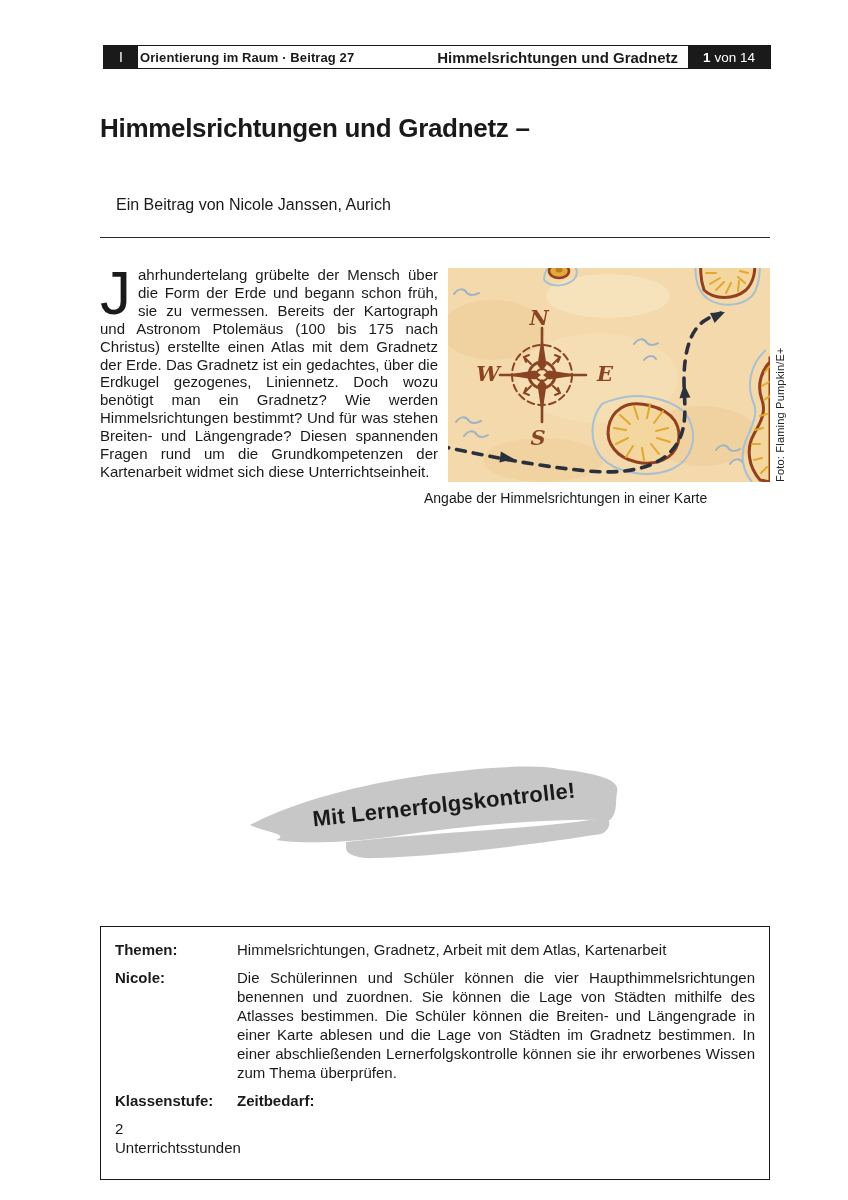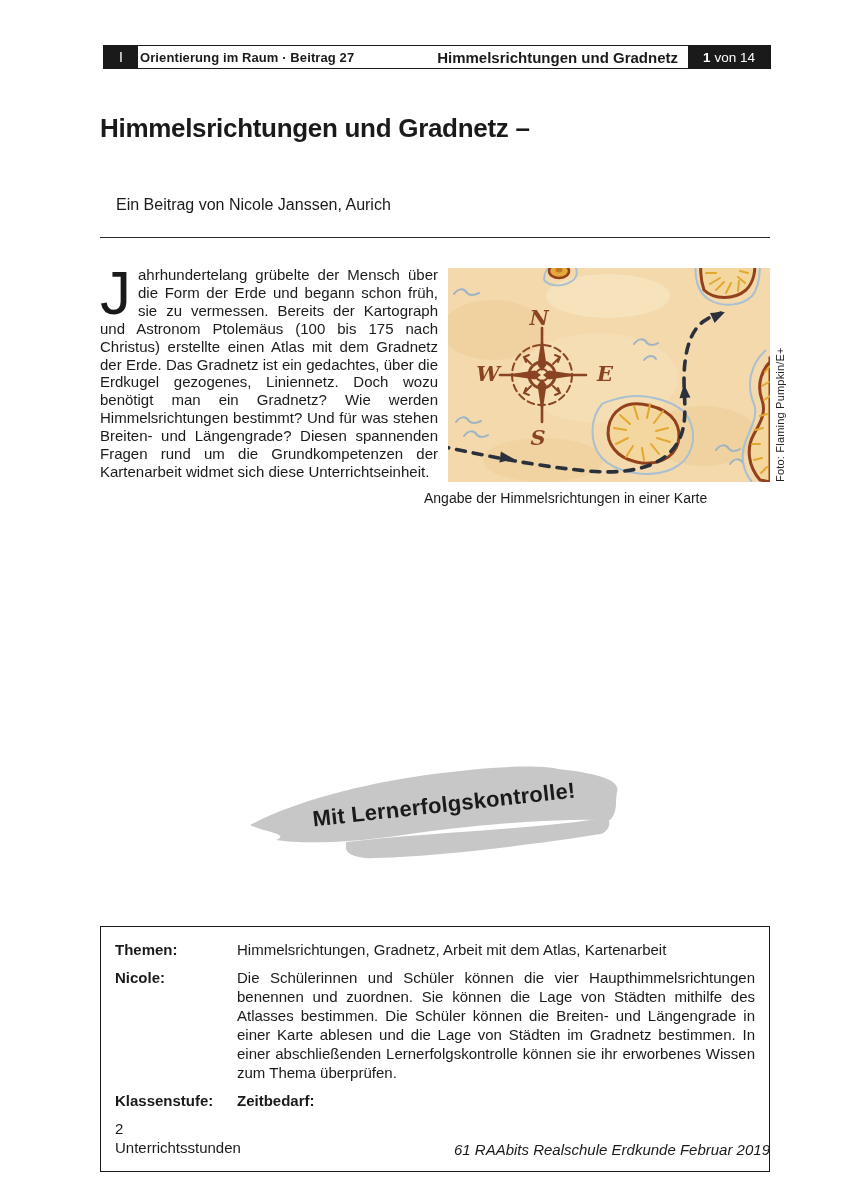--- a/index.html
+++ b/index.html
@@ -40,21 +40,21 @@
     writing-mode:vertical-rl; transform:rotate(180deg); font-size:11px; letter-spacing:0.2px; color:#222; }
 
   
   .banner { position:absolute; left:246px; top:760px; width:396px; height:108px; }
   .banner svg { position:absolute; left:0; top:0; }
   .banner-label { position:absolute; left:38px; top:32px; width:320px; text-align:center;
     transform:rotate(-6.3deg); font-weight:700; font-size:22px; letter-spacing:0.2px; }
 
   
   .info-table { position:absolute; left:100px; top:926px; width:670px;
-    border:1.6px solid #1a1a1a; padding:13px 14px 14px 14px;
+    border:1.6px solid #1a1a1a; padding:13px 14px 22px 14px;
     display:grid; grid-template-columns:122px 1fr; row-gap:9px; column-gap:0;
     font-size:15px; line-height:19px; }
   .info-label { font-weight:700; }
   .info-value { text-align:justify; hyphens:manual; }
 
   
   .footer-imprint { position:absolute; left:100px; top:1141px; width:670px;
     text-align:right; font-style:italic; font-size:15px; }
 </style>
 </head>
@@ -207,15 +207,14 @@
   <div class="info-table">
     <div class="info-label">Themen:</div>
     <div class="info-value">Himmelsrichtungen, Gradnetz, Arbeit mit dem Atlas, Kartenarbeit</div>
     <div class="info-label">Nicole:</div>
     <div class="info-value">Die Schülerinnen und Schüler können die vier Haupthimmelsrichtungen benennen und zuordnen. Sie können die Lage von Städten mithilfe des Atlasses bestimmen. Die Schüler können die Breiten- und Längengrade in einer Karte ablesen und die Lage von Städten im Gradnetz bestimmen. In einer abschließenden Lerner­folgskontrolle können sie ihr erworbenes Wissen zum Thema überprüfen.</div>
     <div class="info-label">Klassenstufe:</div>
     <div class="info-label">Zeitbedarf:</div>
     <div class="info-value">2 Unterrichtsstunden</div>
   </div>
 
-  <div class="footer-imprint">61 RAAbits Realschule Erdkunde Februar 2019</div>
 
 </div>
 
 </body></html>

